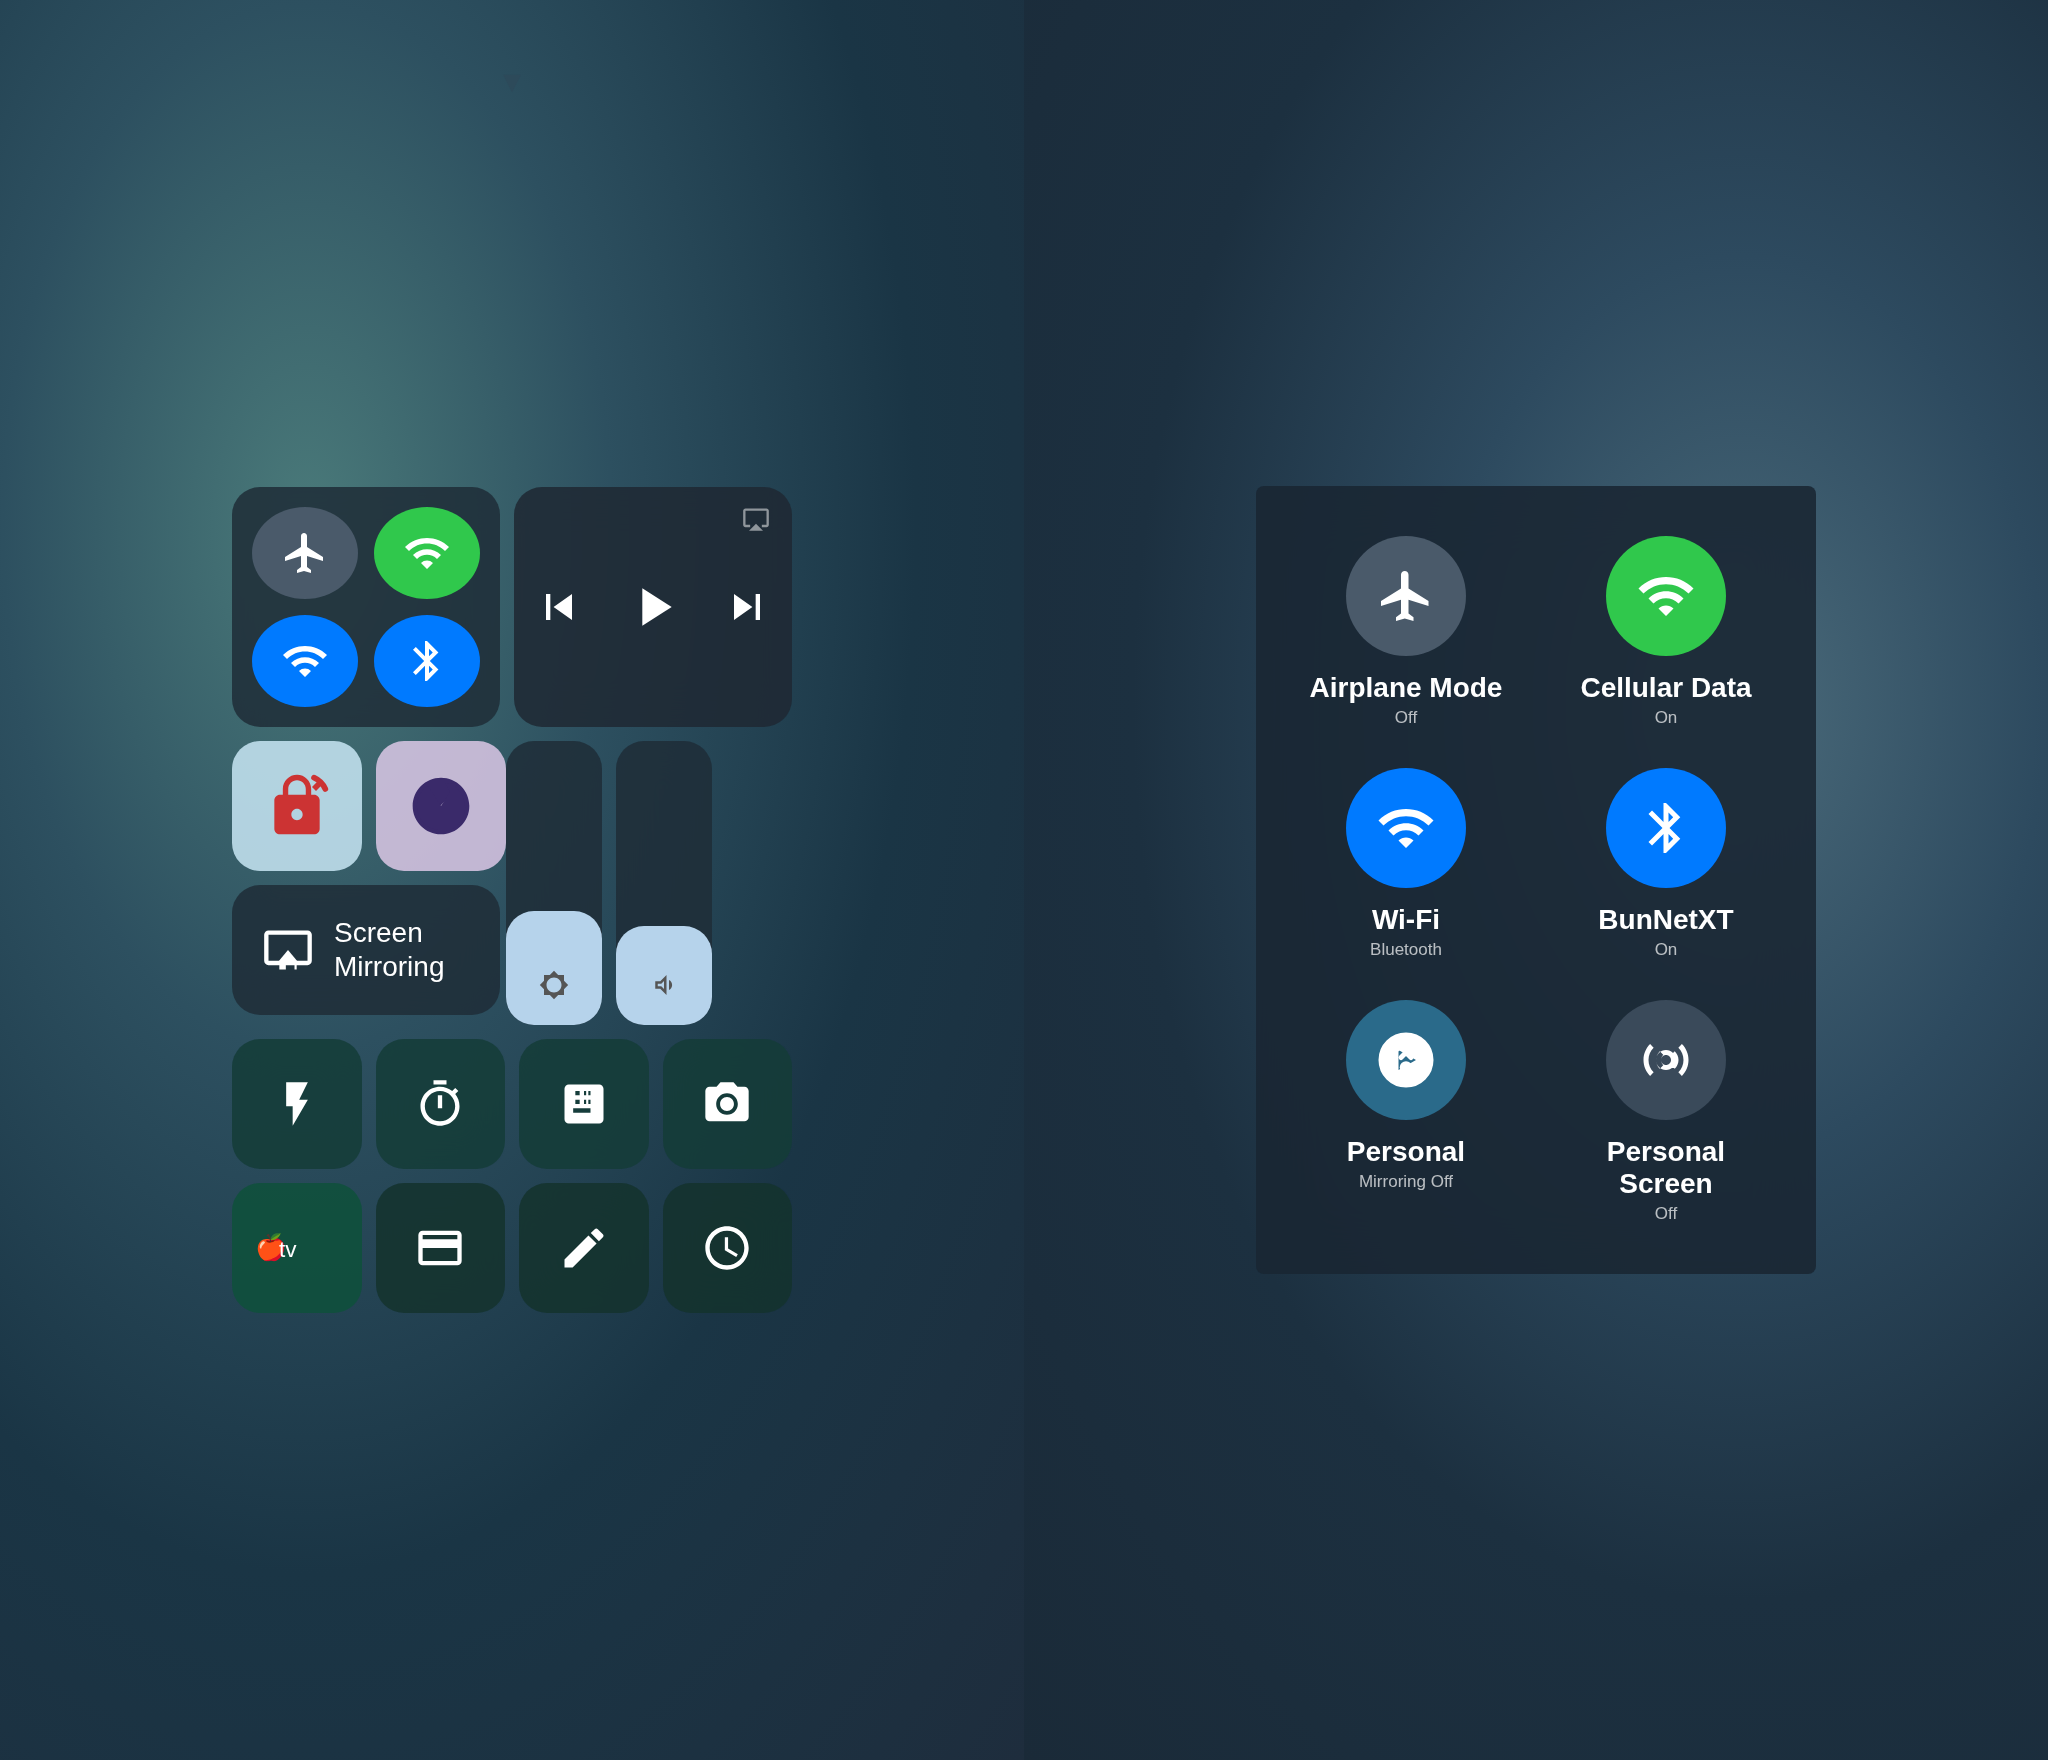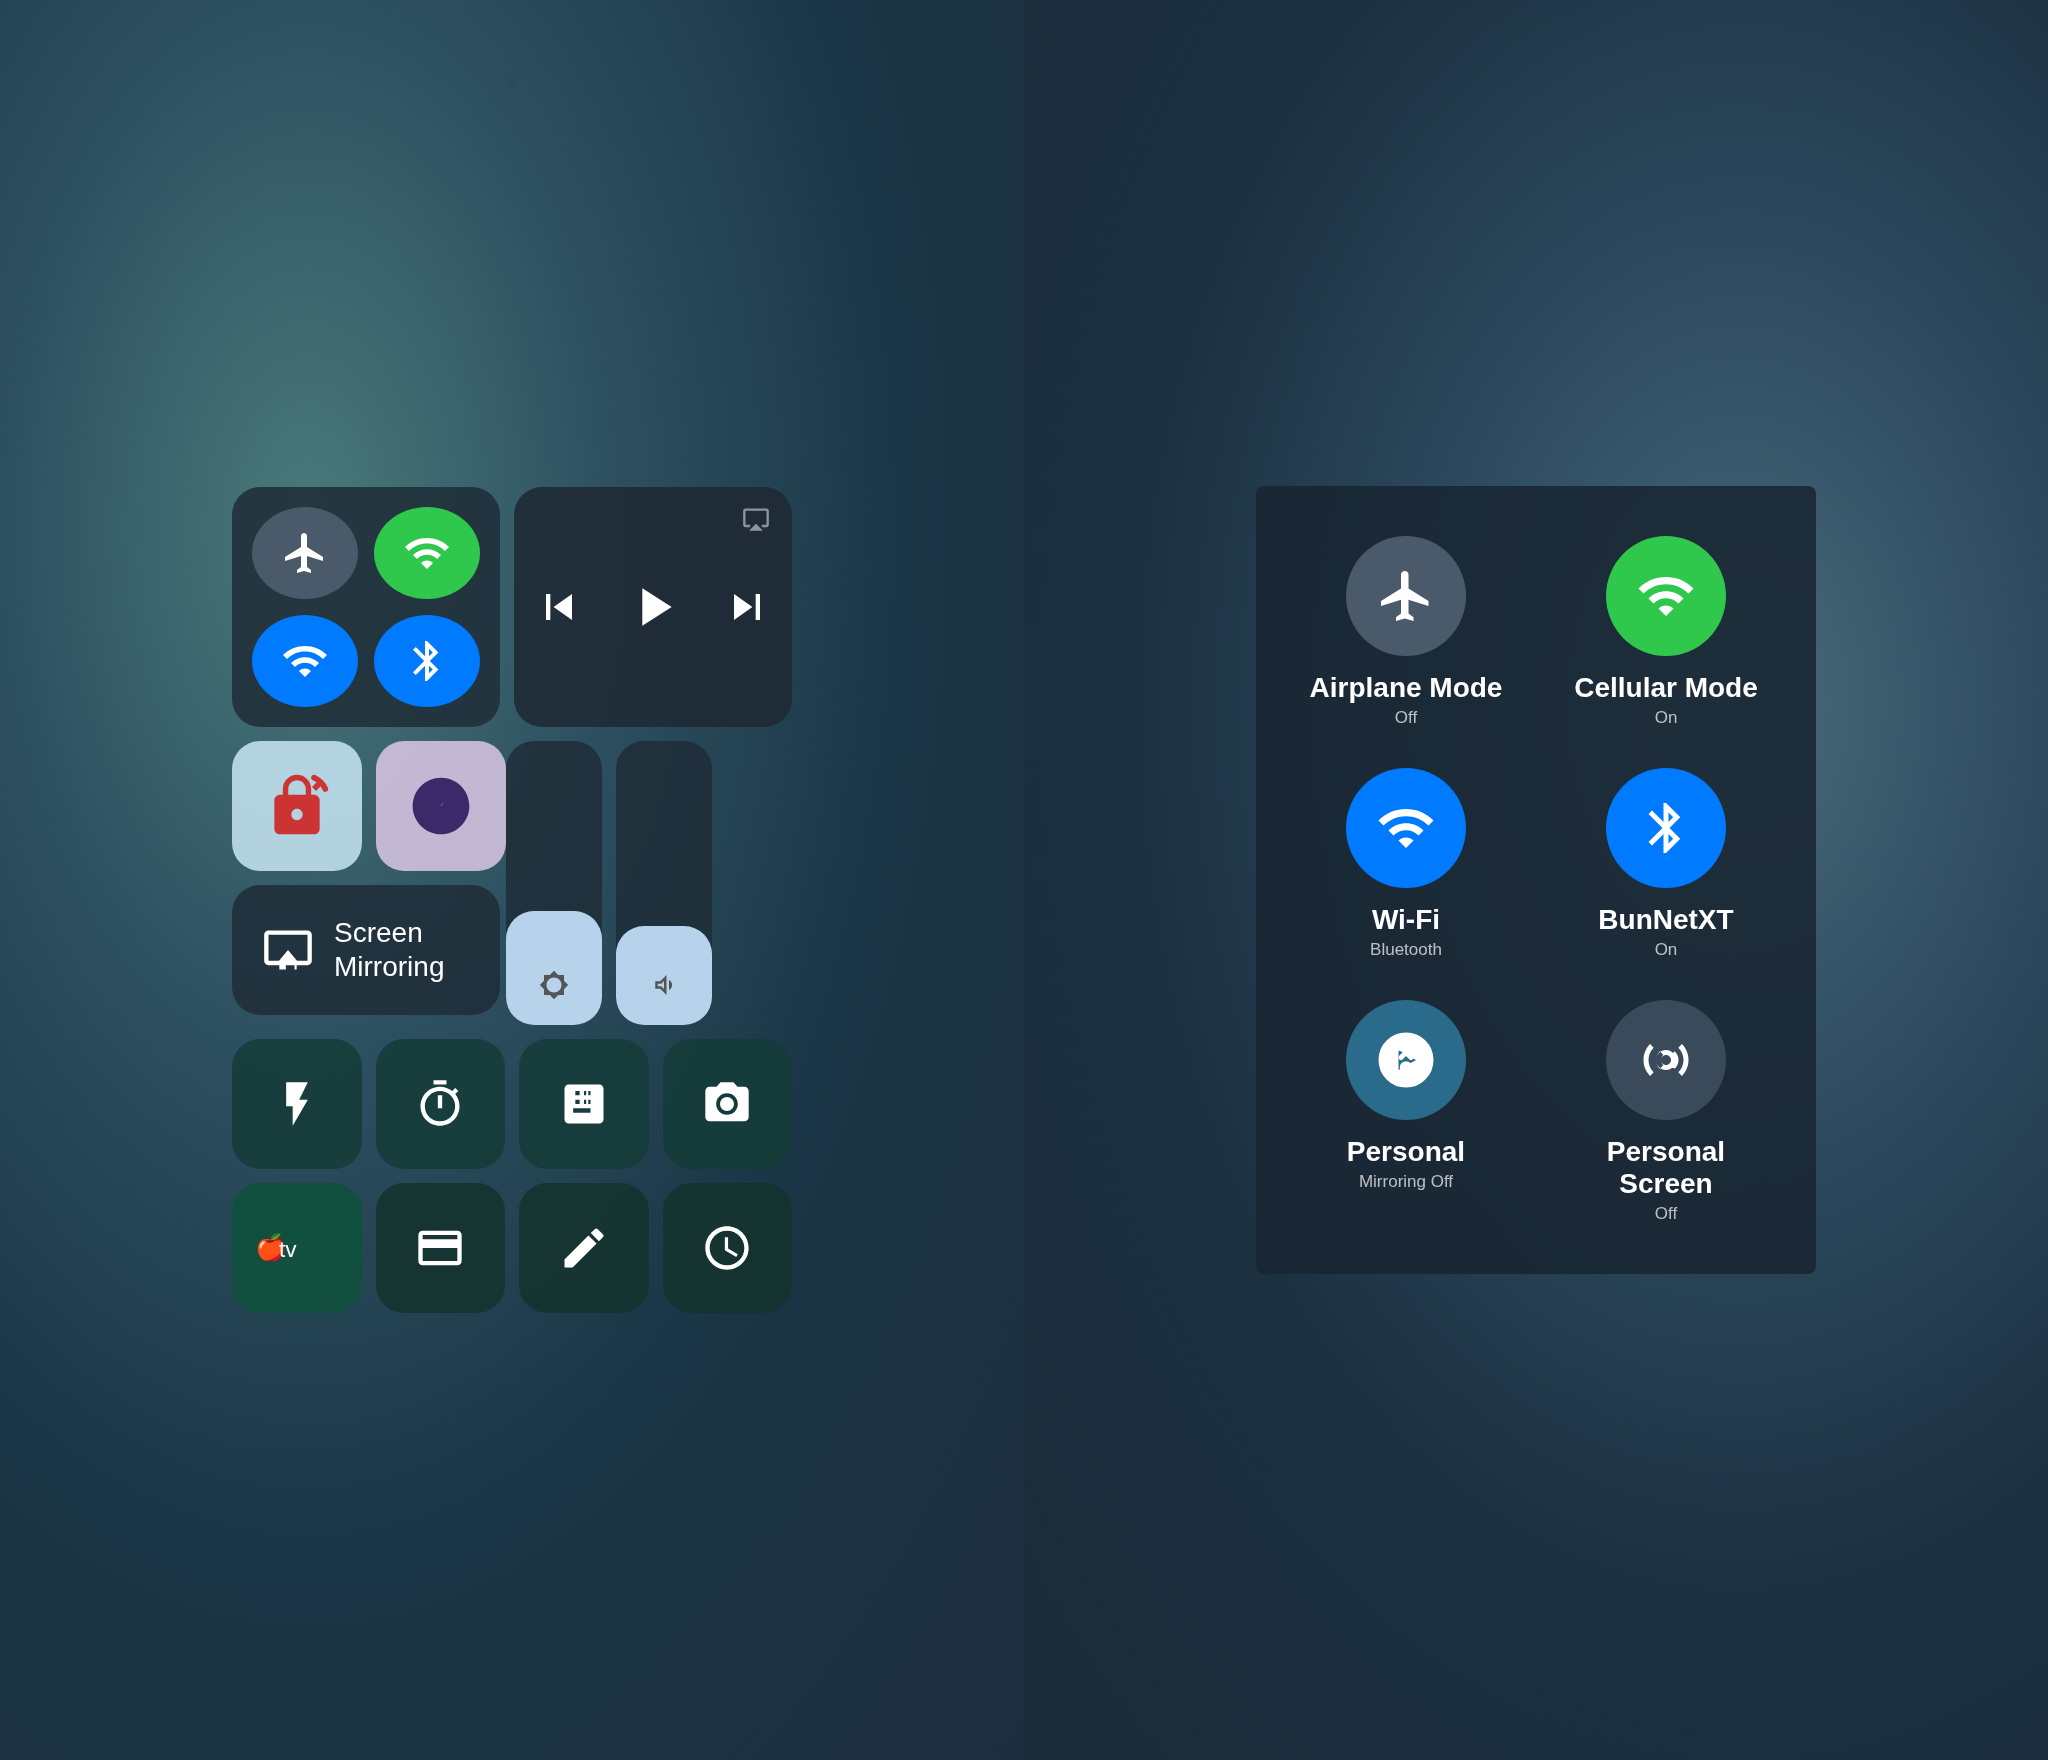--- a/index.html
+++ b/index.html
@@ -556,21 +556,21 @@
       </div>
     </div>
 
     <div class="conn-item">
       <div class="conn-circle on-green">
         <svg viewBox="0 0 24 24">
             <path d="M1 9l2 2c4.97-4.97 13.03-4.97 18 0l2-2C16.93 2.93 7.08 2.93 1 9zm8 8l3 3 3-3c-1.65-1.66-4.34-1.66-6 0zm-4-4l2 2c2.76-2.76 7.24-2.76 10 0l2-2C15.14 9.14 8.87 9.14 5 13z"></path>
           </svg>
       </div>
       <div class="conn-label">
-        <span class="name">Cellular Mode</span>
+        <span class="name">Cellular Data</span>
         <span class="status">On</span>
       </div>
     </div>
 
     <div class="conn-item">
       <div class="conn-circle on-blue">
         <svg viewBox="0 0 24 24">
             <path d="M1 9l2 2c4.97-4.97 13.03-4.97 18 0l2-2C16.93 2.93 7.08 2.93 1 9zm8 8l3 3 3-3c-1.65-1.66-4.34-1.66-6 0zm-4-4l2 2c2.76-2.76 7.24-2.76 10 0l2-2C15.14 9.14 8.87 9.14 5 13z"></path>
           </svg>
       </div>

